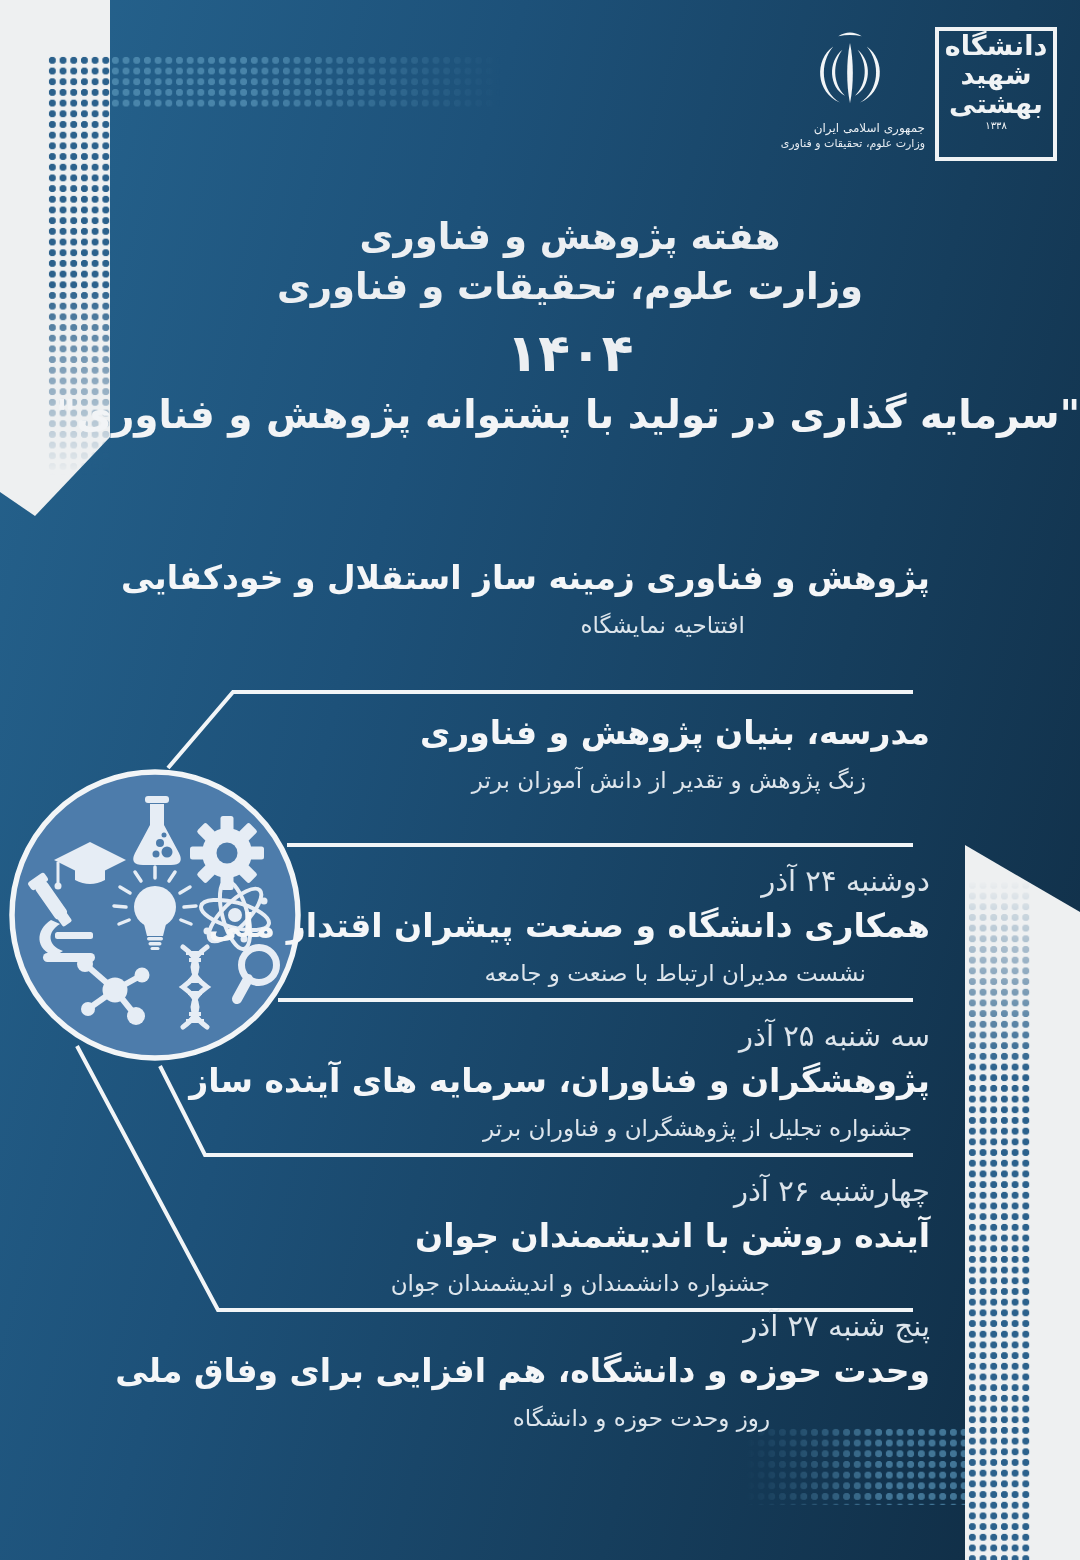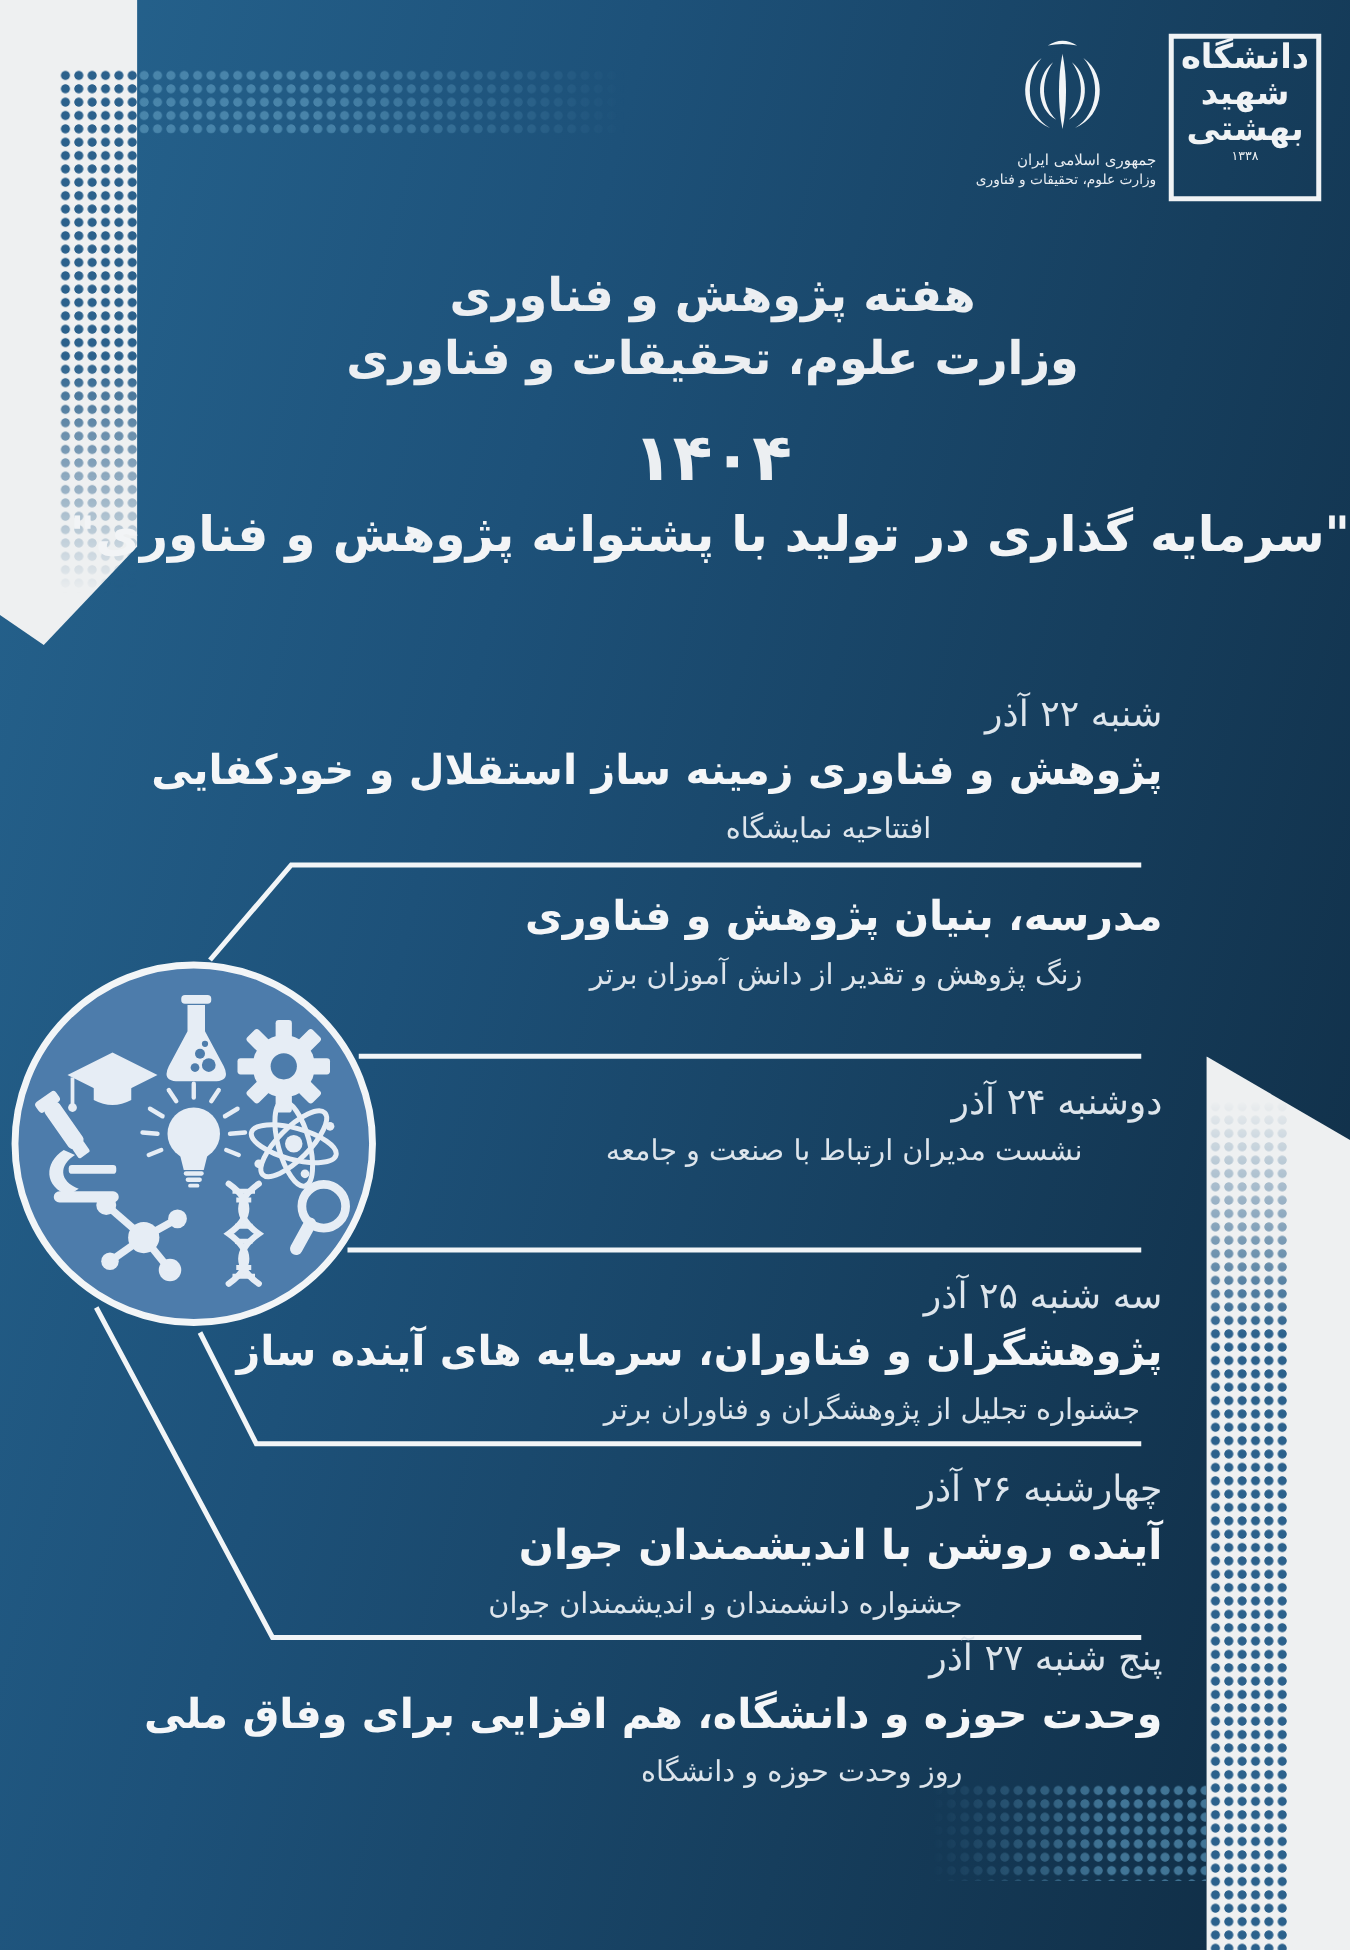--- a/index.html
+++ b/index.html
@@ -44,21 +44,21 @@
     position:absolute; left:935px; top:27px; width:122px; height:134px;
     border:4px solid #f0f3f5; box-sizing:border-box; color:#f0f3f5;
     display:flex; flex-direction:column; justify-content:flex-start; align-items:center;
     direction:rtl;
   }
   .sbu .w{font-weight:bold; font-size:27px; line-height:29px; letter-spacing:-1px;}
   .sbu .yr{font-size:10px; line-height:12px; margin-top:2px;}
   
   .header{position:absolute; left:60px; right:0; top:212px; text-align:center; color:#eceff2; direction:rtl;}
   .header .h-line{font-size:37px; font-weight:bold; line-height:50px; white-space:nowrap;}
-  .header .h-year{font-size:52px; font-weight:bold; line-height:62px; margin-top:24px; letter-spacing:4px;}
+  .header .h-year{font-size:52px; font-weight:bold; line-height:62px; margin-top:10px; letter-spacing:4px;}
   .header .h-slogan{font-size:39px; font-weight:bold; line-height:54px; margin-top:4px; white-space:nowrap; color:#f2f4f6;}
   
   .item{position:absolute; right:150px; left:160px; direction:rtl; text-align:right;}
   .item .date{font-size:29px; line-height:38px; color:#dde5ec; white-space:nowrap;}
   .item .title{font-size:33px; line-height:52px; font-weight:bold; color:#f4f6f8; white-space:nowrap;}
   .item .subtitle{font-size:23px; line-height:42px; color:#dde5ec; white-space:nowrap;}
   
   .overlay, .cluster{position:absolute; pointer-events:none;}
   .overlay{left:0; top:0;}
   .cluster{left:5px; top:765px;}
@@ -221,32 +221,32 @@
       </g>
 
       <g transform="translate(252,210)">
         <circle cx="2" cy="-10" r="17.5" stroke="#e6edf5" stroke-width="7" fill="none"></circle>
         <line x1="-9" y1="4" x2="-20" y2="24" stroke="#e6edf5" stroke-width="10" stroke-linecap="round"></line>
       </g>
     </g>
   </svg>
 
   <div class="item" style="top:552px">
-    <div class="date">شنبه ۲۲ آذر</div>
     <div class="title">پژوهش و فناوری زمینه ساز استقلال و خودکفایی</div>
     <div class="subtitle" style="padding-right:185px">افتتاحیه نمایشگاه</div>
   </div>
 
   <div class="item" style="top:707px">
     <div class="title">مدرسه، بنیان پژوهش و فناوری</div>
     <div class="subtitle" style="padding-right:64px">زنگ پژوهش و تقدیر از دانش آموزان برتر</div>
   </div>
 
   <div class="item" style="top:862px">
     <div class="date">دوشنبه ۲۴ آذر</div>
+    <div class="title">همکاری دانشگاه و صنعت پیشران اقتدار ملی</div>
     <div class="subtitle" style="padding-right:64px">نشست مدیران ارتباط با صنعت و جامعه</div>
   </div>
 
   <div class="item" style="top:1017px">
     <div class="date">سه شنبه ۲۵ آذر</div>
     <div class="title">پژوهشگران و فناوران، سرمایه های آینده ساز</div>
     <div class="subtitle" style="padding-right:18px">جشنواره تجلیل از پژوهشگران و فناوران برتر</div>
   </div>
 
   <div class="item" style="top:1172px">

